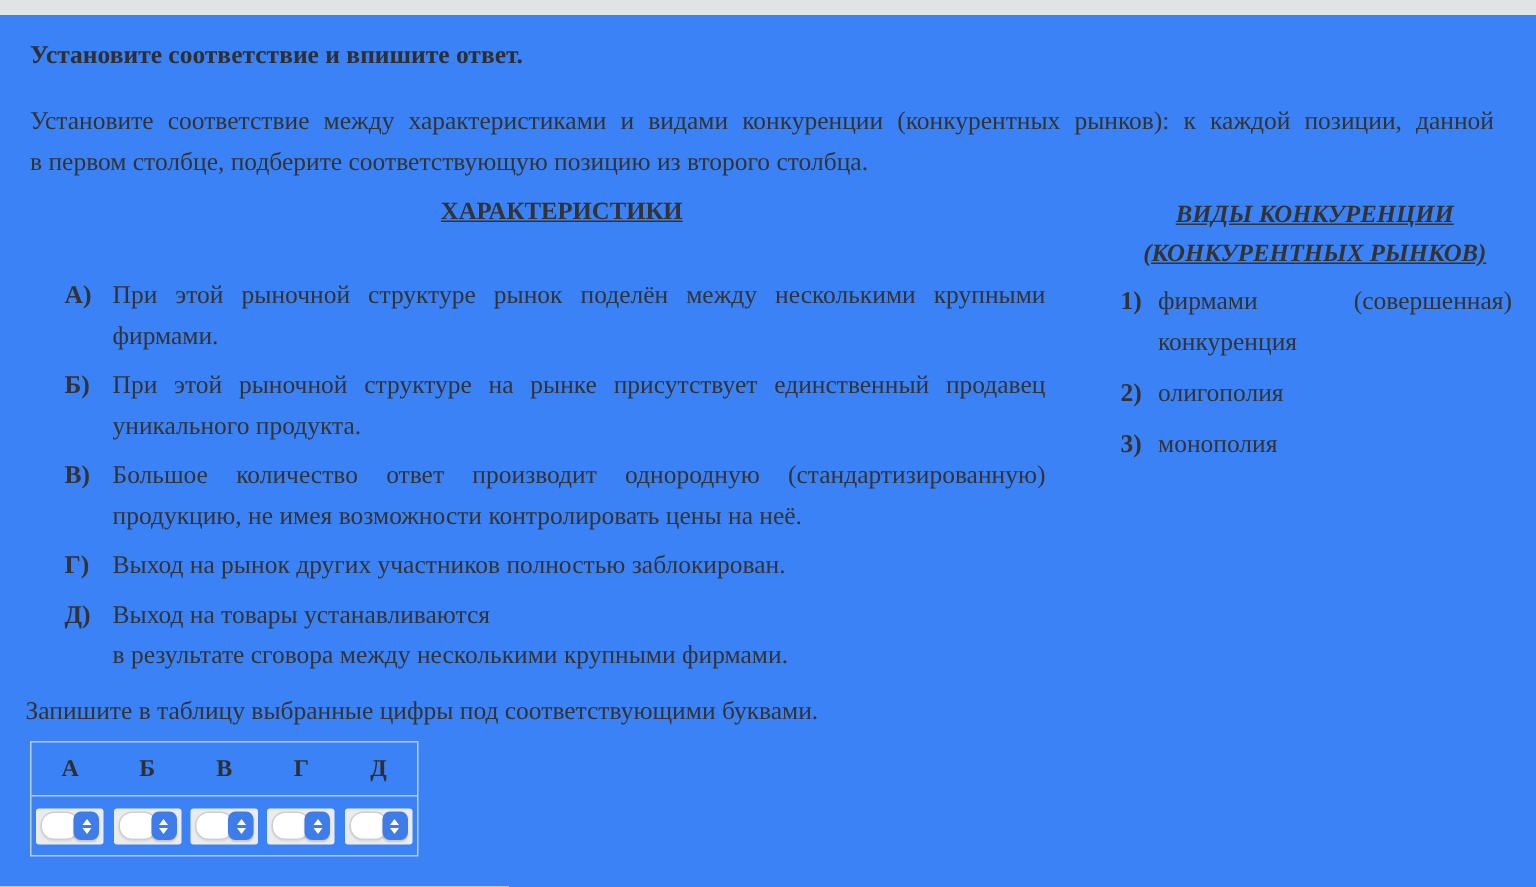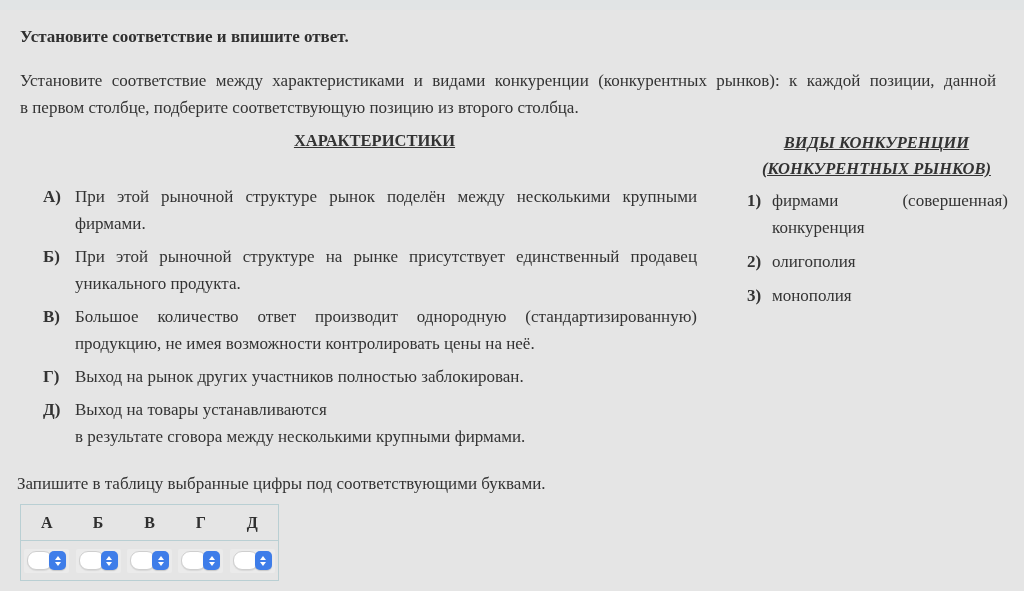--- a/index.html
+++ b/index.html
@@ -1,19 +1,19 @@
 <!DOCTYPE html>
 <html lang="ru"><head>
 <meta charset="utf-8">
 <style>
   * { margin:0; padding:0; box-sizing:border-box; }
   html,body { background:#fff; }
   .page {
     width:1024px; height:591px; position:relative; overflow:hidden;
-    background:#e5e5e5;
+    background:#3b82f6;
     font-family:"Liberation Serif","DejaVu Serif",serif;
     color:#333333;
     font-size:17px;
   }
   .top-bar { width:100%; height:10px; background:#e1e4e5; }
   .main { padding:0 28px 0 20px; }
   h1.q-title { font-size:17px; font-weight:bold; margin-top:17px; color:#2f2f2f; }
   .intro { margin-top:20px; line-height:27px; }
   .ln { display:block; }
   .jl { text-align:justify; text-align-last:justify; }
@@ -24,21 +24,21 @@
   .col-right .col-header { line-height:26px; margin-bottom:5px;font-style:italic; }
 
   .item { display:flex; line-height:27px; margin-bottom:6px; }
   .col-right .item { margin-bottom:7px; }
   .col-left .item { padding-left:23px; }
   .item-label { font-weight:bold; flex:0 0 32px; }
   .col-right .item { padding-left:2px; }
   .col-right .item-label { flex:0 0 25px; }
   .item-text { flex:1 1 auto; }
 
-  .write-note { margin-top:14px; margin-left:-3px; line-height:27px; }
+  .write-note { margin-top:4px; margin-left:-3px; line-height:27px; }
 
   .answer-table { margin-top:7px; width:259px; border:1px solid #b9cfd3; }
   .tbl-head { display:flex; height:36px; border-bottom:1px solid #b9cfd3; }
   .tbl-head .hcell {
     flex:1 1 20%; display:flex; align-items:center; justify-content:center;
     font-weight:bold; font-size:16px; color:#2f2f2f;
   }
   .tbl-inputs { display:flex; height:39px; }
   .tbl-inputs .icell { flex:1 1 20%; display:flex; align-items:center; justify-content:center; }
   .num-box {

